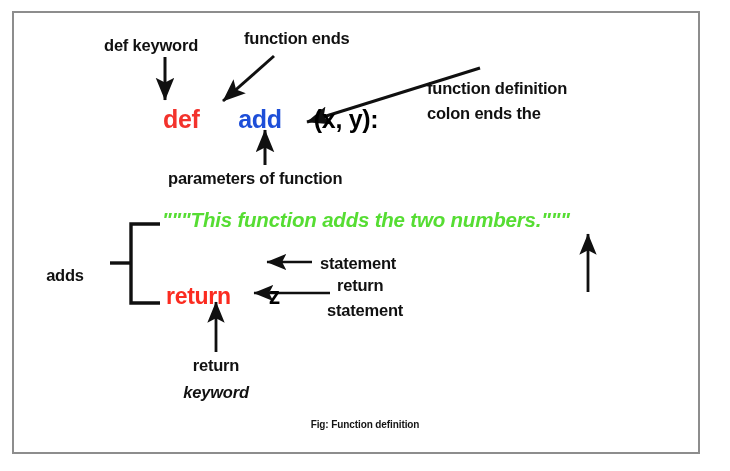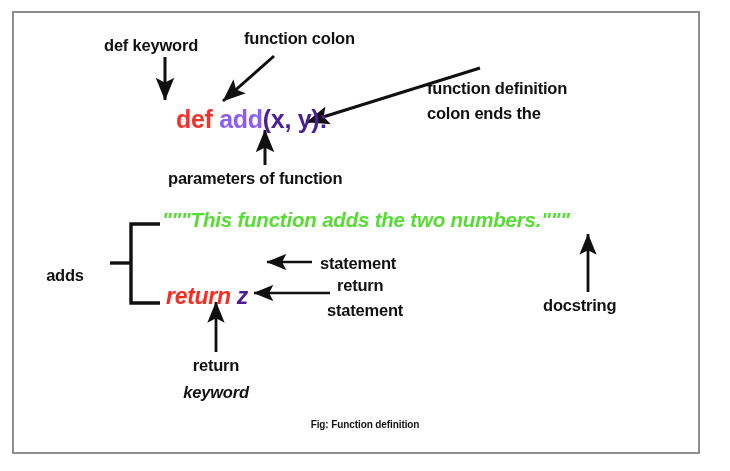--- a/index.html
+++ b/index.html
@@ -46,43 +46,42 @@
     position: absolute;
     font-weight: bold;
     white-space: nowrap;
     letter-spacing: -0.3px;
   }
   #code-def-line {
     font-size: 25px;
     left: 163px;
     top: 105px;
   }
-  .kw-def { color: #f3322c; margin-left: 13px; }
-  .fn-name { color: #8b5cf6; }
-  .plain { color: #4c1d95; }
+  .kw-def { color: #f3322c; }
+  .fn-name { color: #1d4ed8; }
+  .plain { color: #000000; margin-left: 32px; }
   #docstring-line {
     font-size: 20.5px;
     font-style: italic;
     font-weight: bold;
     color: #56dd33;
     left: 162px;
     top: 208px;
     letter-spacing: -0.2px;
   }
   #code-assign-line {
     font-size: 20px;
     left: 167px;
     top: 252px;
     color: #18181c;
   }
   #code-return-line {
     font-size: 23px;
     left: 166px;
     top: 283px;
-    font-style: italic;
   }
   .kw-return { color: #fb2b20; }
   #caption {
     position: absolute;
     left: 0;
     top: 419px;
     width: 730px;
     text-align: center;
     font-size: 10px;
     font-weight: bold;
@@ -120,38 +119,37 @@
 
     <line x1="330" y1="293" x2="254" y2="293" stroke="#101010" stroke-width="2.6" marker-end="url(#ah)"></line>
 
     <line x1="216" y1="352" x2="216" y2="302" stroke="#101010" stroke-width="2.8" marker-end="url(#ah)"></line>
 
     <line x1="588" y1="292" x2="588" y2="234" stroke="#101010" stroke-width="2.8" marker-end="url(#ah)"></line>
   </svg>
 
   <div class="lbl" style="left:104px; top:35px;">def keyword</div>
 
-  <div class="lbl" style="left:244px; top:28px;">function colon</div>
+  <div class="lbl" style="left:244px; top:28px;">function ends</div>
 
   <div class="lbl" style="left:427px; top:56px;margin-top:47px;">colon ends the</div>
   <div class="lbl" style="left:427px; top:78px;text-align:center;">function definition</div>
 
   <div class="lbl" style="left:168px; top:168px;">parameters of function</div>
 
   <div class="lbl ctr" style="left:22px; top:265px; width:86px;">adds</div>
 
   <div class="lbl" style="left:320px; top:253px;">statement</div>
 
   <div class="lbl" style="left:337px; top:275px;">return</div>
   <div class="lbl" style="left:327px; top:300px;">statement</div>
 
   <div class="lbl ctr" style="left:166px; top:355px; width:100px;">return</div>
   <div class="lbl ctr" style="left:166px; top:382px; width:100px;font-style:italic;">keyword</div>
 
-  <div class="lbl" style="left:543px; top:295px;">docstring</div>
 
   <div class="code" id="code-def-line">
     <span class="kw-def">def</span><span class="plain">&nbsp;</span><span class="fn-name">add</span><span class="plain">(x, y):</span>
   </div>
 
   <div class="code" id="docstring-line">"""This function adds the two numbers."""</div>
 
 
   <div class="code" id="code-return-line">
     <span class="kw-return">return</span><span class="plain"> z</span>

